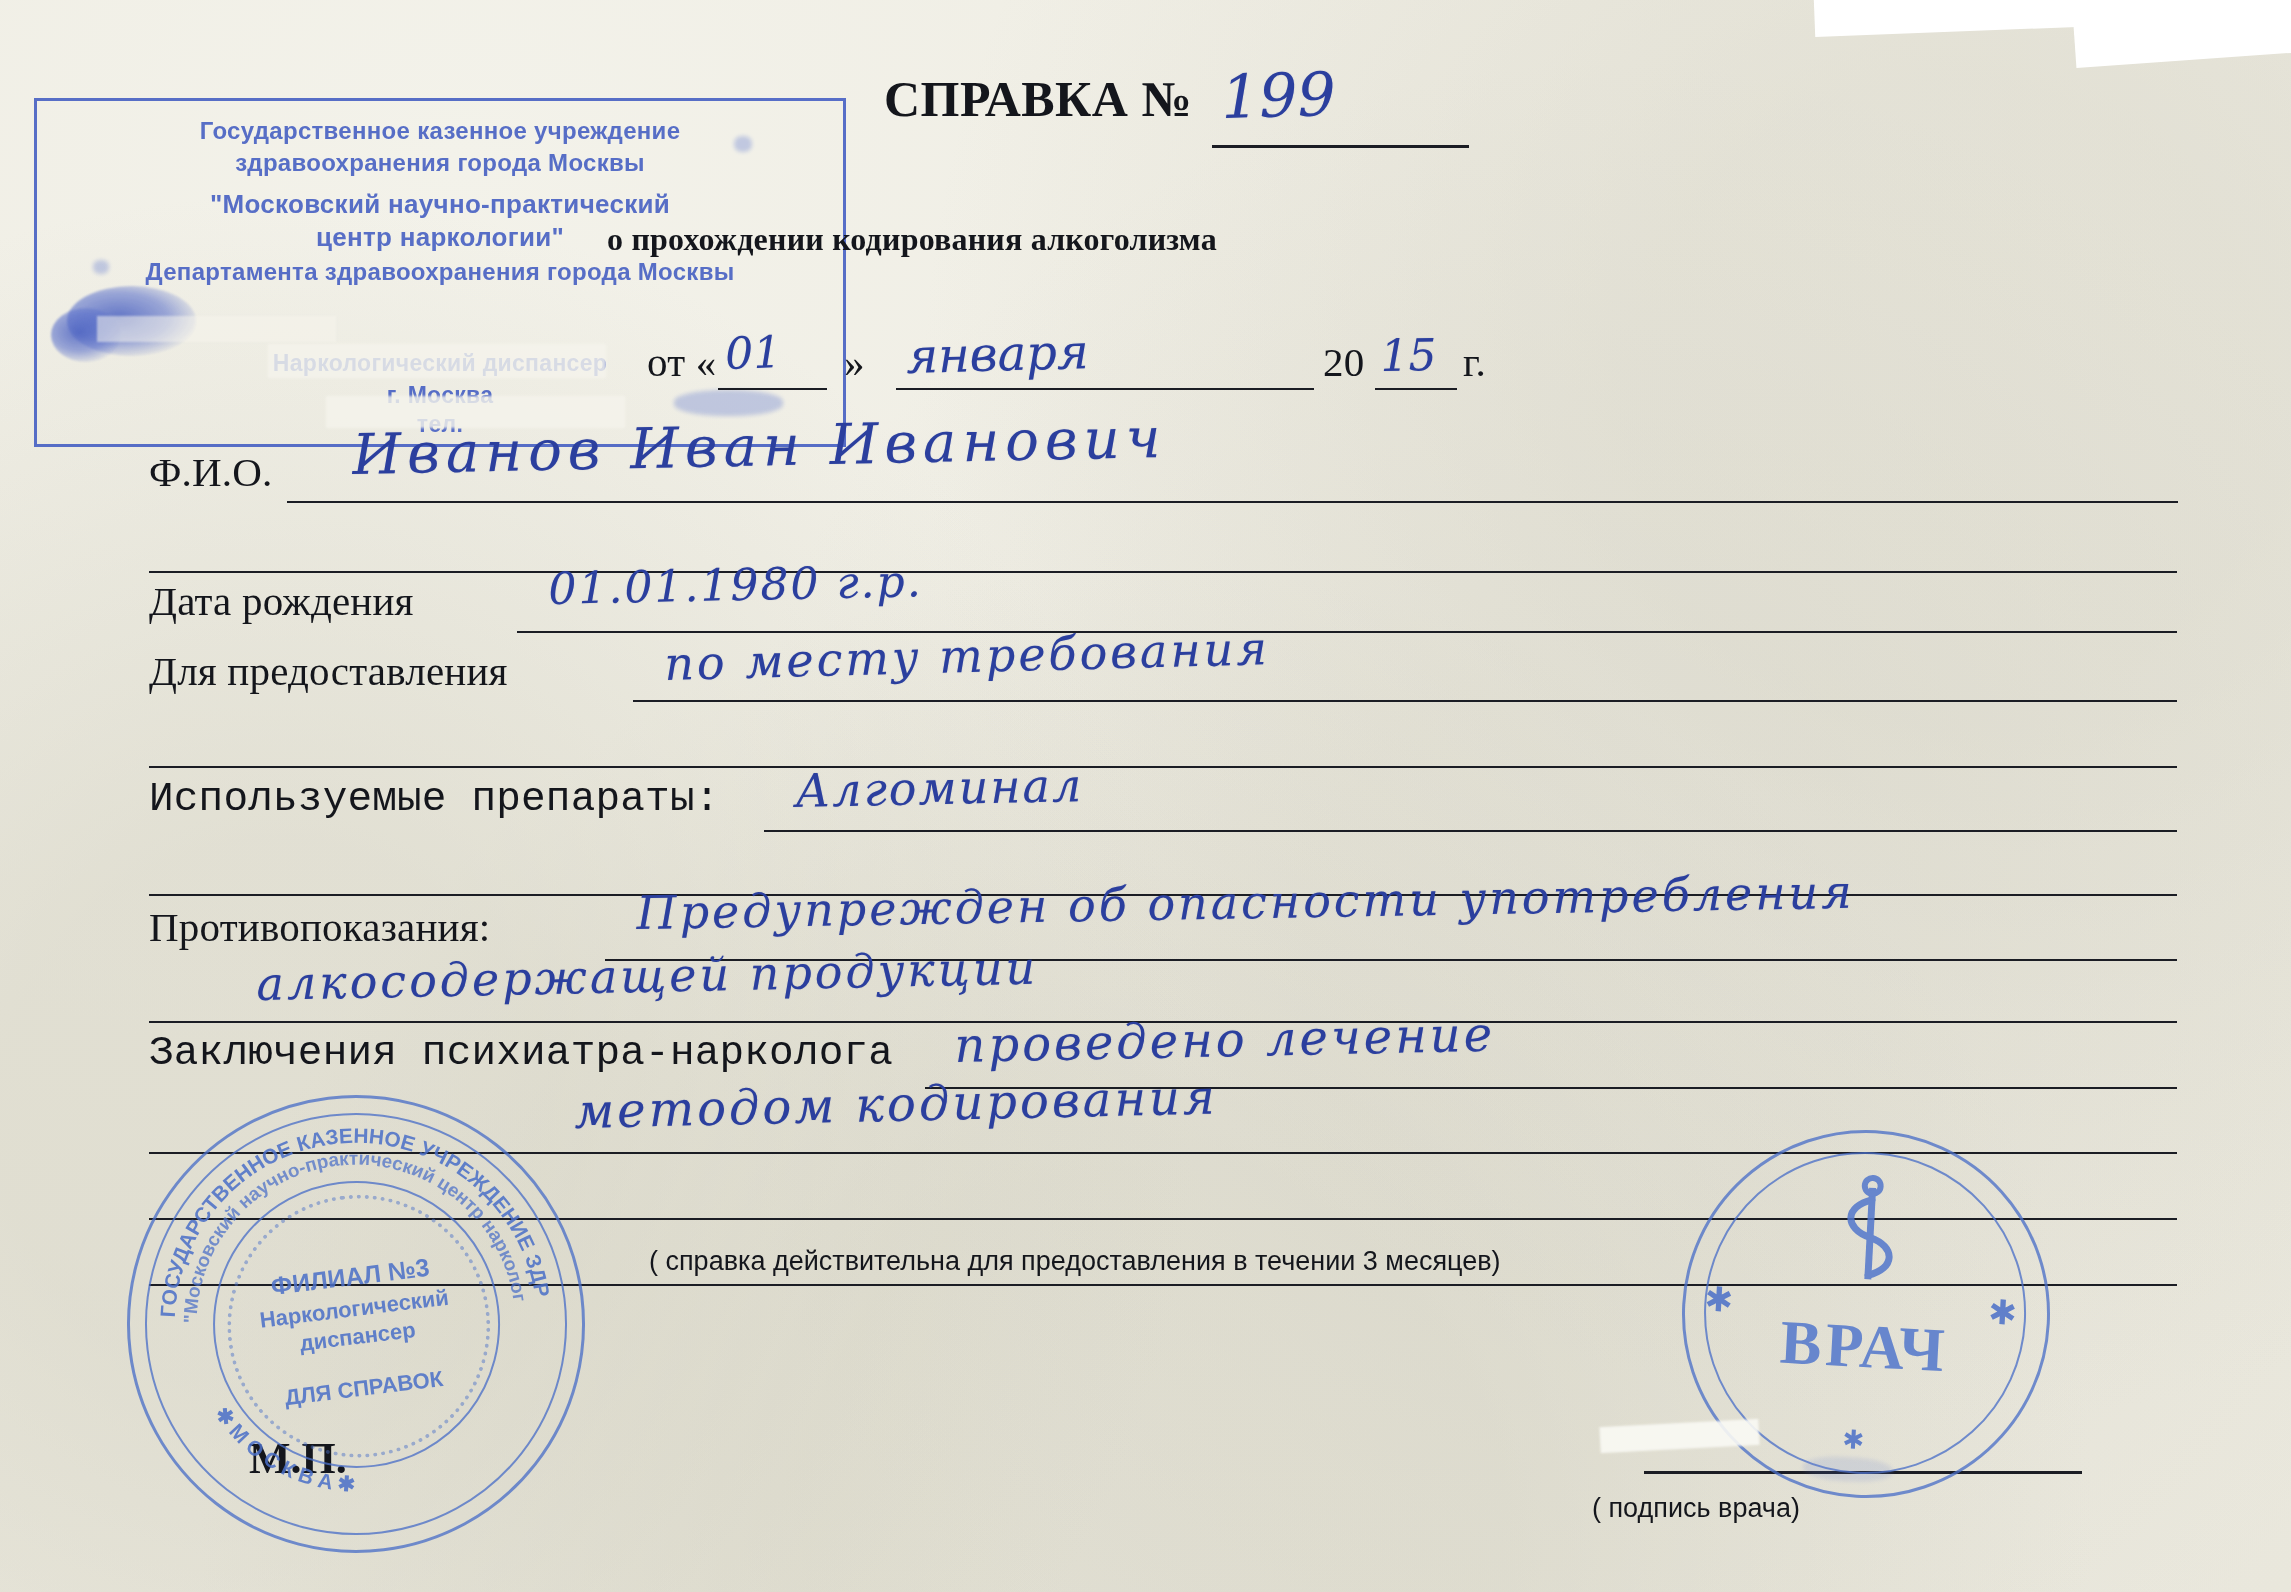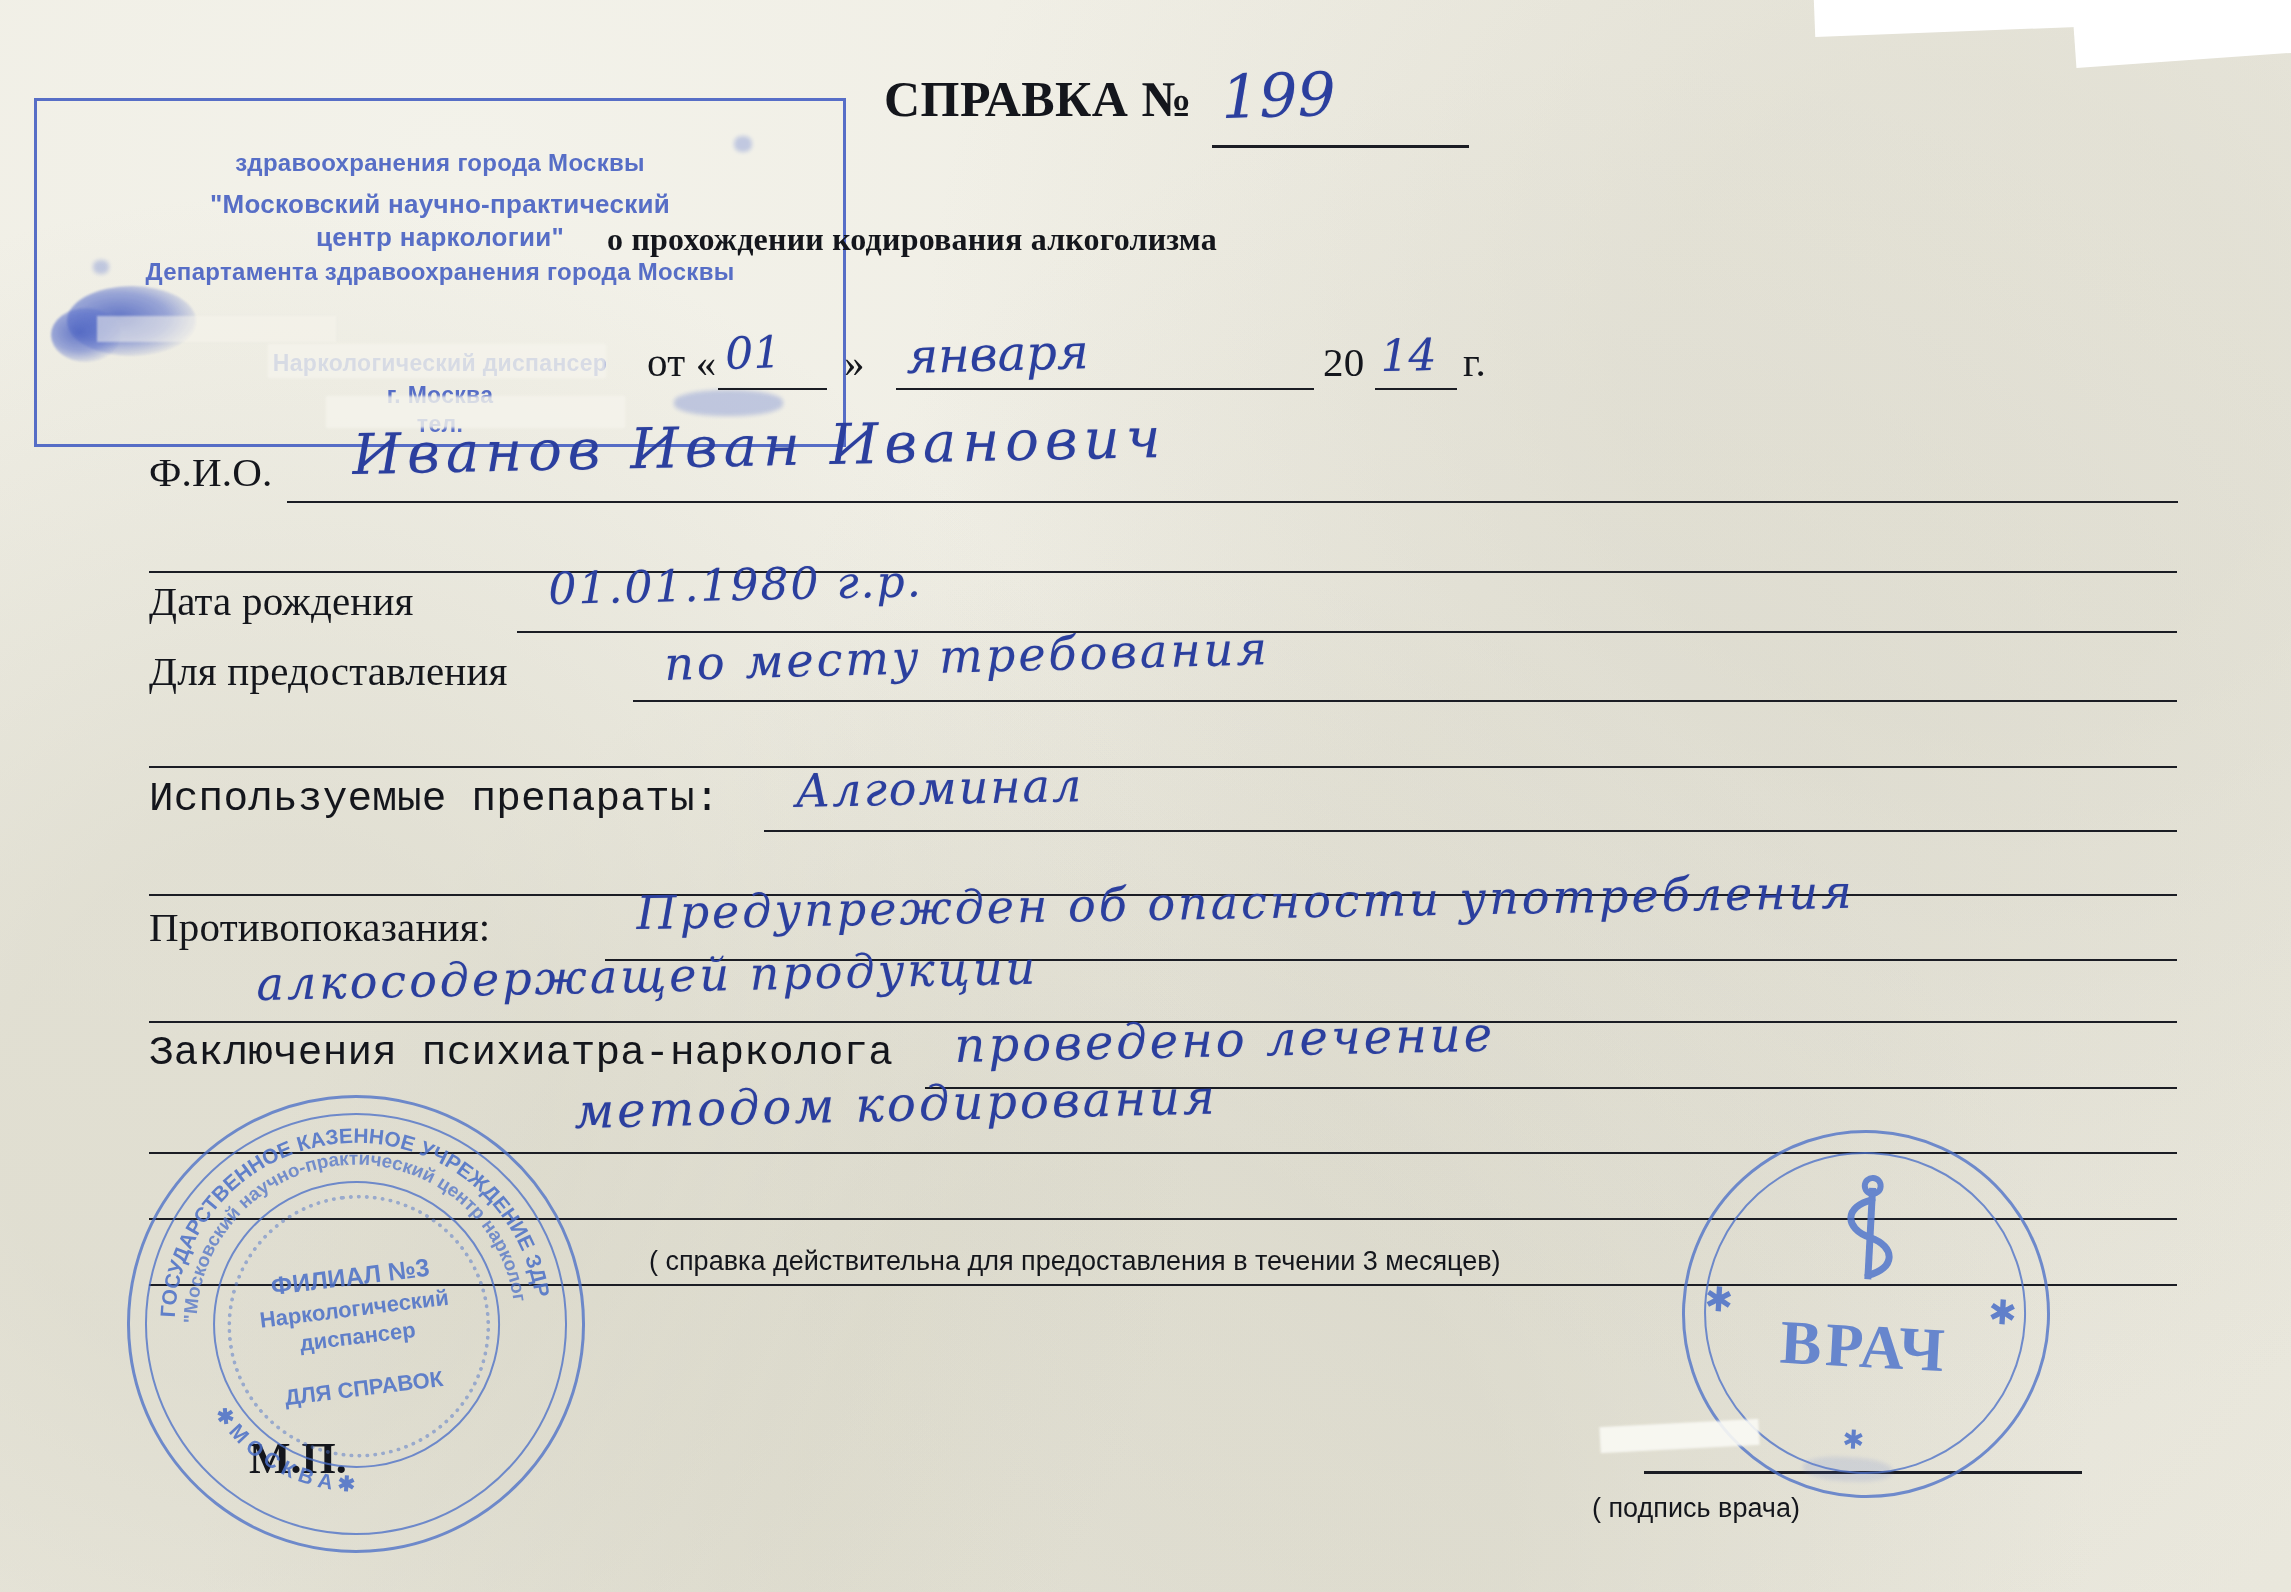--- a/index.html
+++ b/index.html
@@ -187,20 +187,21 @@
 </style>
 </head>
 <body>
 
 <div id="sheet">
 
   <div class="corner-wedge"></div>
   <div class="corner-wedge b"></div>
 
   <div class="stamp-rect" style="left:34px; top:98px; width:806px; height:343px;">
+    <div class="ln" style="top:16px; font-size:24px;">Государственное казенное учреждение</div>
     <div class="ln" style="top:48px; font-size:24px;">здравоохранения города Москвы</div>
     <div class="ln" style="top:88px; font-size:26px;">"Московский научно-практический</div>
     <div class="ln" style="top:121px; font-size:26px;">центр наркологии"</div>
     <div class="ln" style="top:157px; font-size:24px;">Департамента здравоохранения города Москвы</div>
     <div class="ln" style="top:249px; font-size:23px;">Наркологический диспансер</div>
     <div class="ln" style="top:281px; font-size:23px;">г. Москва</div>
     <div class="ln" style="top:310px; font-size:23px;">тел.</div>
 
     <div class="stamp-blob" style="left:30px; top:185px; width:129px; height:70px;"></div>
     <div class="stamp-blob" style="left:14px; top:207px; width:70px; height:54px;"></div>
@@ -219,21 +220,21 @@
 
   <div class="subtitle" style="left:607px; top:221px;">о прохождении кодирования алкоголизма</div>
 
   <div class="label" style="left:647px; top:338px;">от «</div>
   <div class="hand" style="left:726px; top:328px; font-size:44px; transform: rotate(-2deg);">01</div>
   <div class="rule" style="left:718px; top:388px; width:109px;"></div>
   <div class="label" style="left:844px; top:338px;">»</div>
   <div class="hand" style="left:907px; top:328px; font-size:48px; transform: rotate(-1.5deg);">января</div>
   <div class="rule" style="left:896px; top:388px; width:418px;"></div>
   <div class="label" style="left:1323px; top:338px;">20</div>
-  <div class="hand" style="left:1381px; top:330px; font-size:44px; transform: rotate(-1deg);">14</div>
+  <div class="hand" style="left:1381px; top:330px; font-size:44px; transform: rotate(-1deg);">15</div>
   <div class="rule" style="left:1375px; top:388px; width:82px;"></div>
   <div class="label" style="left:1463px; top:338px;">г.</div>
 
   <div class="label" style="left:149px; top:448px;">Ф.И.О.</div>
   <div class="hand" style="left:353px; top:422px; font-size:56px; letter-spacing:6px; transform: rotate(-1.2deg);">Иванов Иван Иванович</div>
   <div class="rule" style="left:287px; top:501px; width:1891px;"></div>
 
   <div class="rule" style="left:149px; top:571px; width:2028px;"></div>
 
   <div class="label" style="left:149px; top:577px;">Дата рождения</div>

